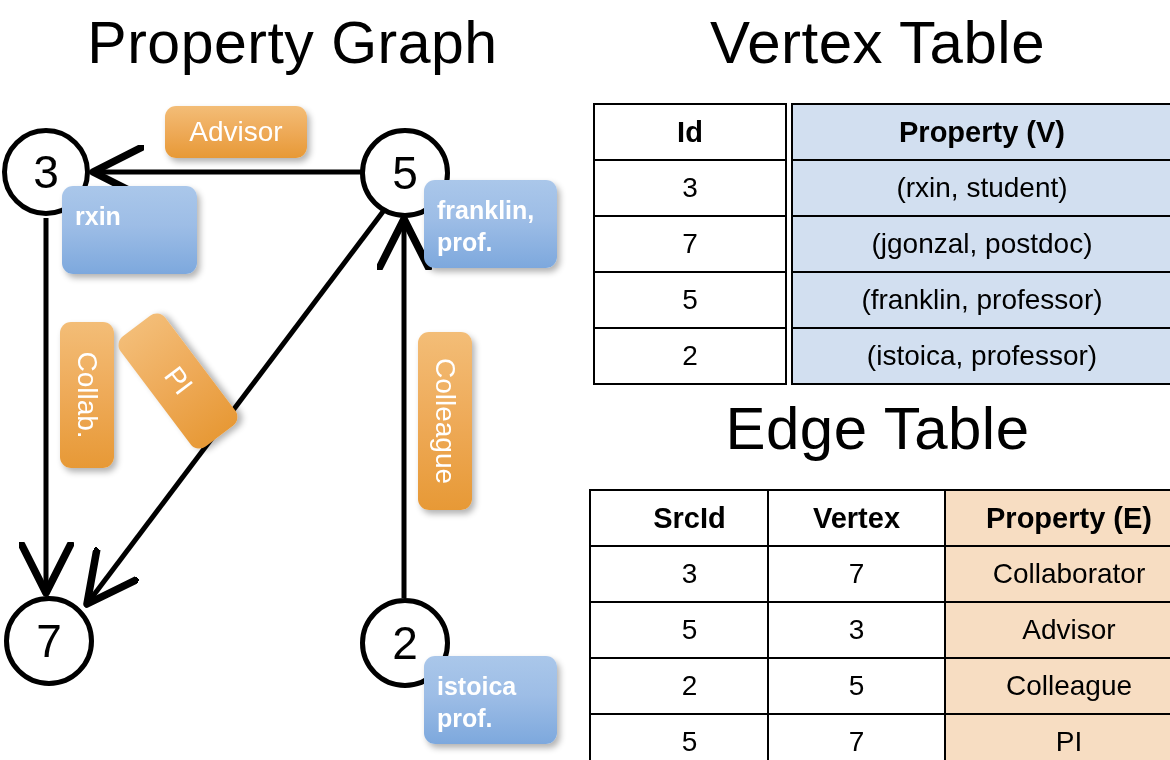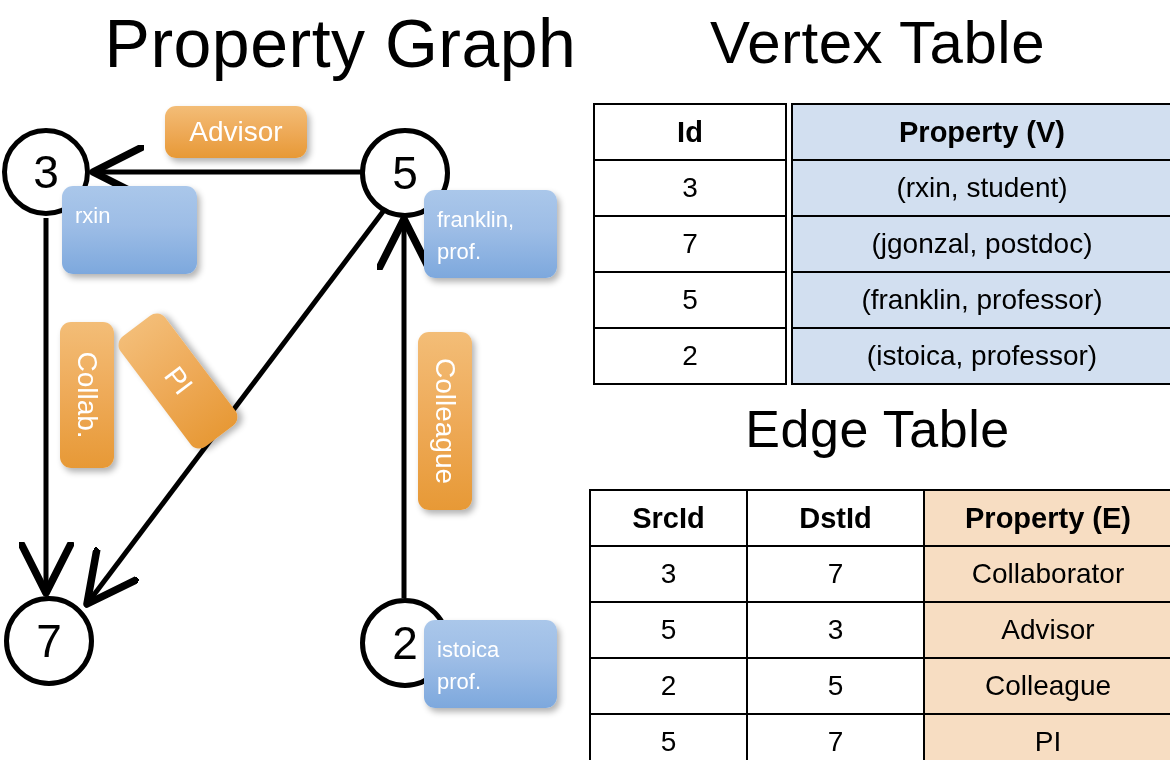--- a/index.html
+++ b/index.html
@@ -21,29 +21,29 @@
     position: absolute;
     font-family: "Liberation Sans", sans-serif;
     font-weight: 300;
     color: #000;
     letter-spacing: 0.5px;
     white-space: nowrap;
     text-align: center;
   }
   #title-property-graph {
     left: 0; top: 12px; width: 585px;
-    font-size: 68px; line-height: 62px; padding-left: 48px;
+    font-size: 59px; line-height: 62px;
   }
   #title-vertex-table {
     left: 585px; top: 12px; width: 585px;
     font-size: 60px; line-height: 62px;
   }
   #title-edge-table {
     left: 585px; top: 398px; width: 585px;
-    font-size: 52px; line-height: 62px;
+    font-size: 60px; line-height: 62px;
   }
 
   
   #graph-panel {
     position: absolute;
     left: 0; top: 0; width: 585px; height: 760px;
   }
   #graph-edges {
     position: absolute; left: 0; top: 0;
     width: 585px; height: 760px;
@@ -66,22 +66,22 @@
   }
 
   .prop-box {
     position: absolute;
     box-sizing: border-box;
     border-radius: 11px;
     background: linear-gradient(to bottom, #aac7ea 0%, #9dbde6 45%, #7da8dd 100%);
     box-shadow: 3px 4px 6px rgba(0,0,0,0.30);
     color: #ffffff;
     font-family: "Liberation Sans", sans-serif;
-    font-weight: 400;
-    font-size: 22px;
+    font-weight: 700;
+    font-size: 25px;
     line-height: 32px;
     padding: 14px 0 0 13px;
     z-index: 6;
   }
 
   .edge-label {
     position: absolute;
     box-sizing: border-box;
     border-radius: 11px;
     background: linear-gradient(to bottom, #f3bd77 0%, #eeaa58 50%, #e79936 100%);
@@ -118,21 +118,21 @@
   .tbl th { font-weight: bold; font-size: 29px; }
   .cell-blue  { background: #d2dff0; }
   .cell-peach { background: #f7ddc2; }
 
   #vertex-table { left: 593px; top: 103px; width: 572px; }
   #vertex-table .col-id   { width: 190px; }
   #vertex-table .gap      { width: 4px; border: none; background: #fff; }
   #vertex-table .col-prop { width: 378px; }
 
   #edge-table { left: 589px; top: 489px; width: 576px; }
-  #edge-table .col-src  { width: 155px; }
+  #edge-table .col-src  { width: 155px; padding-left: 21px; }
   #edge-table .col-dst  { width: 175px; }
   #edge-table .col-prop { width: 246px; }
 </style>
 </head>
 <body>
 
 <div class="title" id="title-property-graph">Property Graph</div>
 <div class="title" id="title-vertex-table">Vertex Table</div>
 <div class="title" id="title-edge-table">Edge Table</div>
 
@@ -163,25 +163,25 @@
   <div class="vertex" style="left:4px;  top:596px; width:90px; height:90px;">
     <span>7</span>
   </div>
   <div class="vertex" style="left:360px; top:598px; width:90px; height:90px;">
     <span>2</span>
   </div>
 
   <div class="prop-box" style="left:62px; top:186px; width:135px; height:88px;">
     <div>rxin</div>
   </div>
-  <div class="prop-box" style="left:424px; top:190px; width:133px; height:88px;">
+  <div class="prop-box" style="left:424px; top:180px; width:133px; height:88px;">
     <div>franklin,</div>
     <div>prof.</div>
   </div>
-  <div class="prop-box" style="left:424px; top:620px; width:133px; height:88px;">
+  <div class="prop-box" style="left:424px; top:656px; width:133px; height:88px;">
     <div>istoica</div>
     <div>prof.</div>
   </div>
 
   <div class="edge-label" style="left:165px; top:106px; width:142px; height:52px;">
     <span>Advisor</span>
   </div>
 
   <div class="edge-label vert" style="left:60px; top:322px; width:54px; height:146px;">
     <span style="transform:rotate(90deg);">Collab.</span>
@@ -223,21 +223,21 @@
       <td class="gap"></td>
       <td class="col-prop cell-blue">(istoica, professor)</td>
     </tr>
   </tbody>
 </table>
 
 <table class="tbl" id="edge-table">
   <tbody>
     <tr>
       <th class="col-src">SrcId</th>
-      <th class="col-dst">DstId</th>
+      <th class="col-dst">Vertex</th>
       <th class="col-prop cell-peach">Property (E)</th>
     </tr>
     <tr>
       <td class="col-src">3</td>
       <td class="col-dst">7</td>
       <td class="col-prop cell-peach">Collaborator</td>
     </tr>
     <tr>
       <td class="col-src">5</td>
       <td class="col-dst">3</td>

